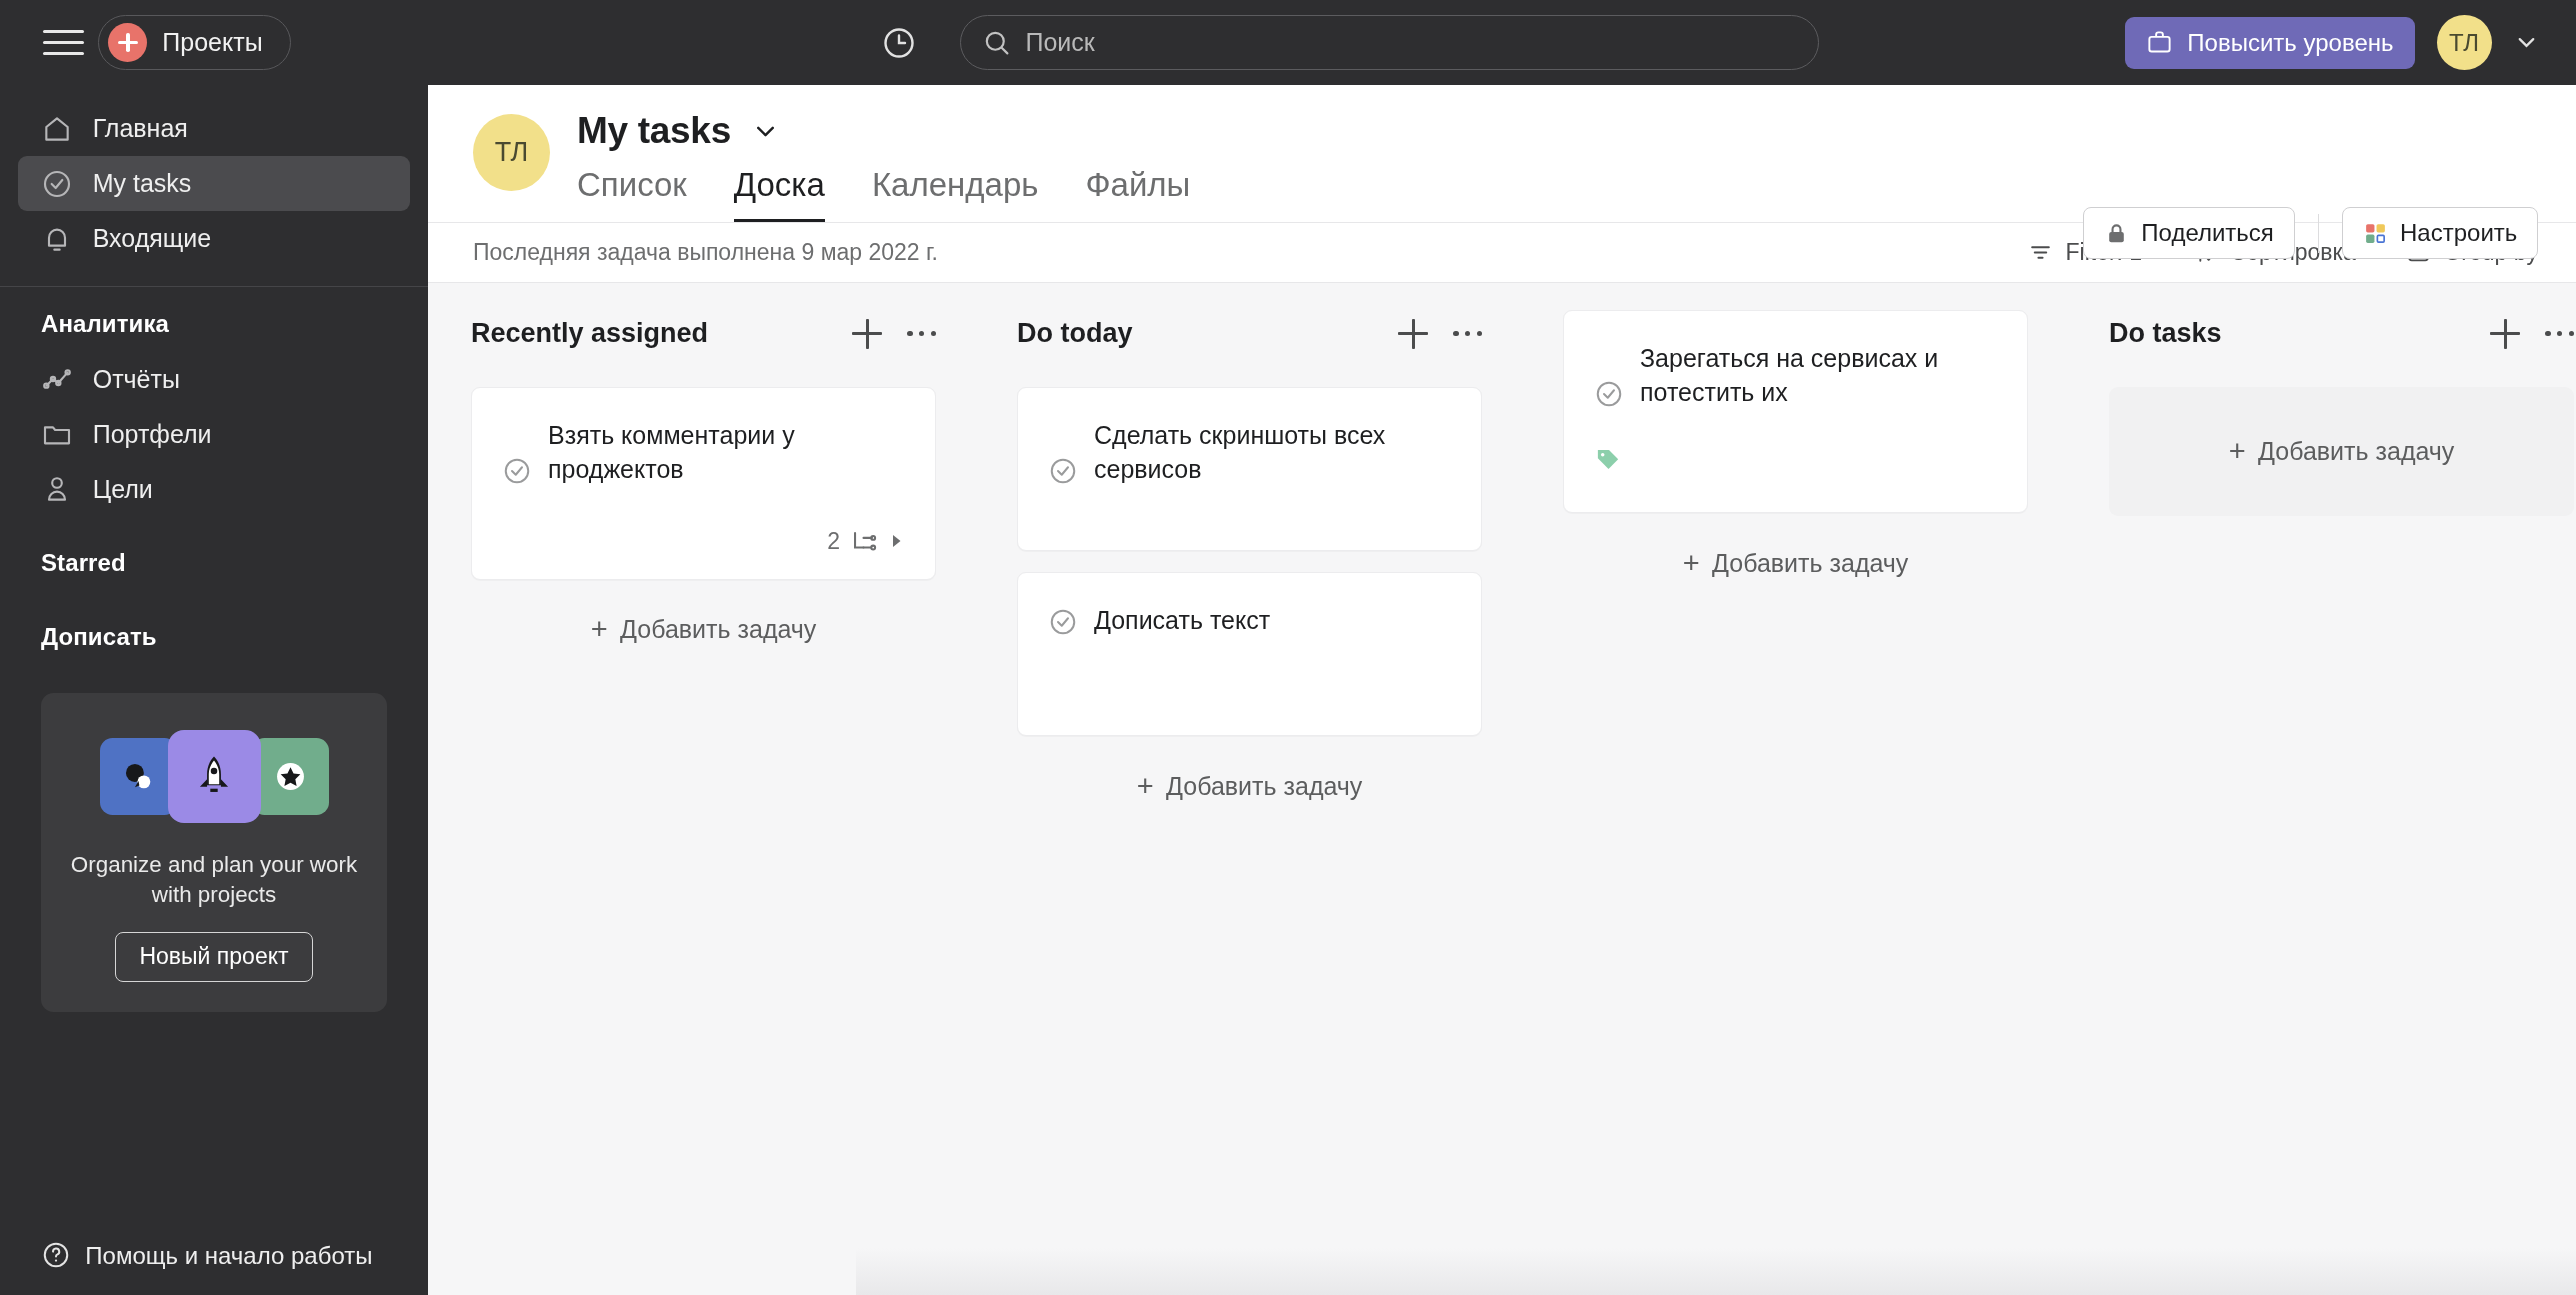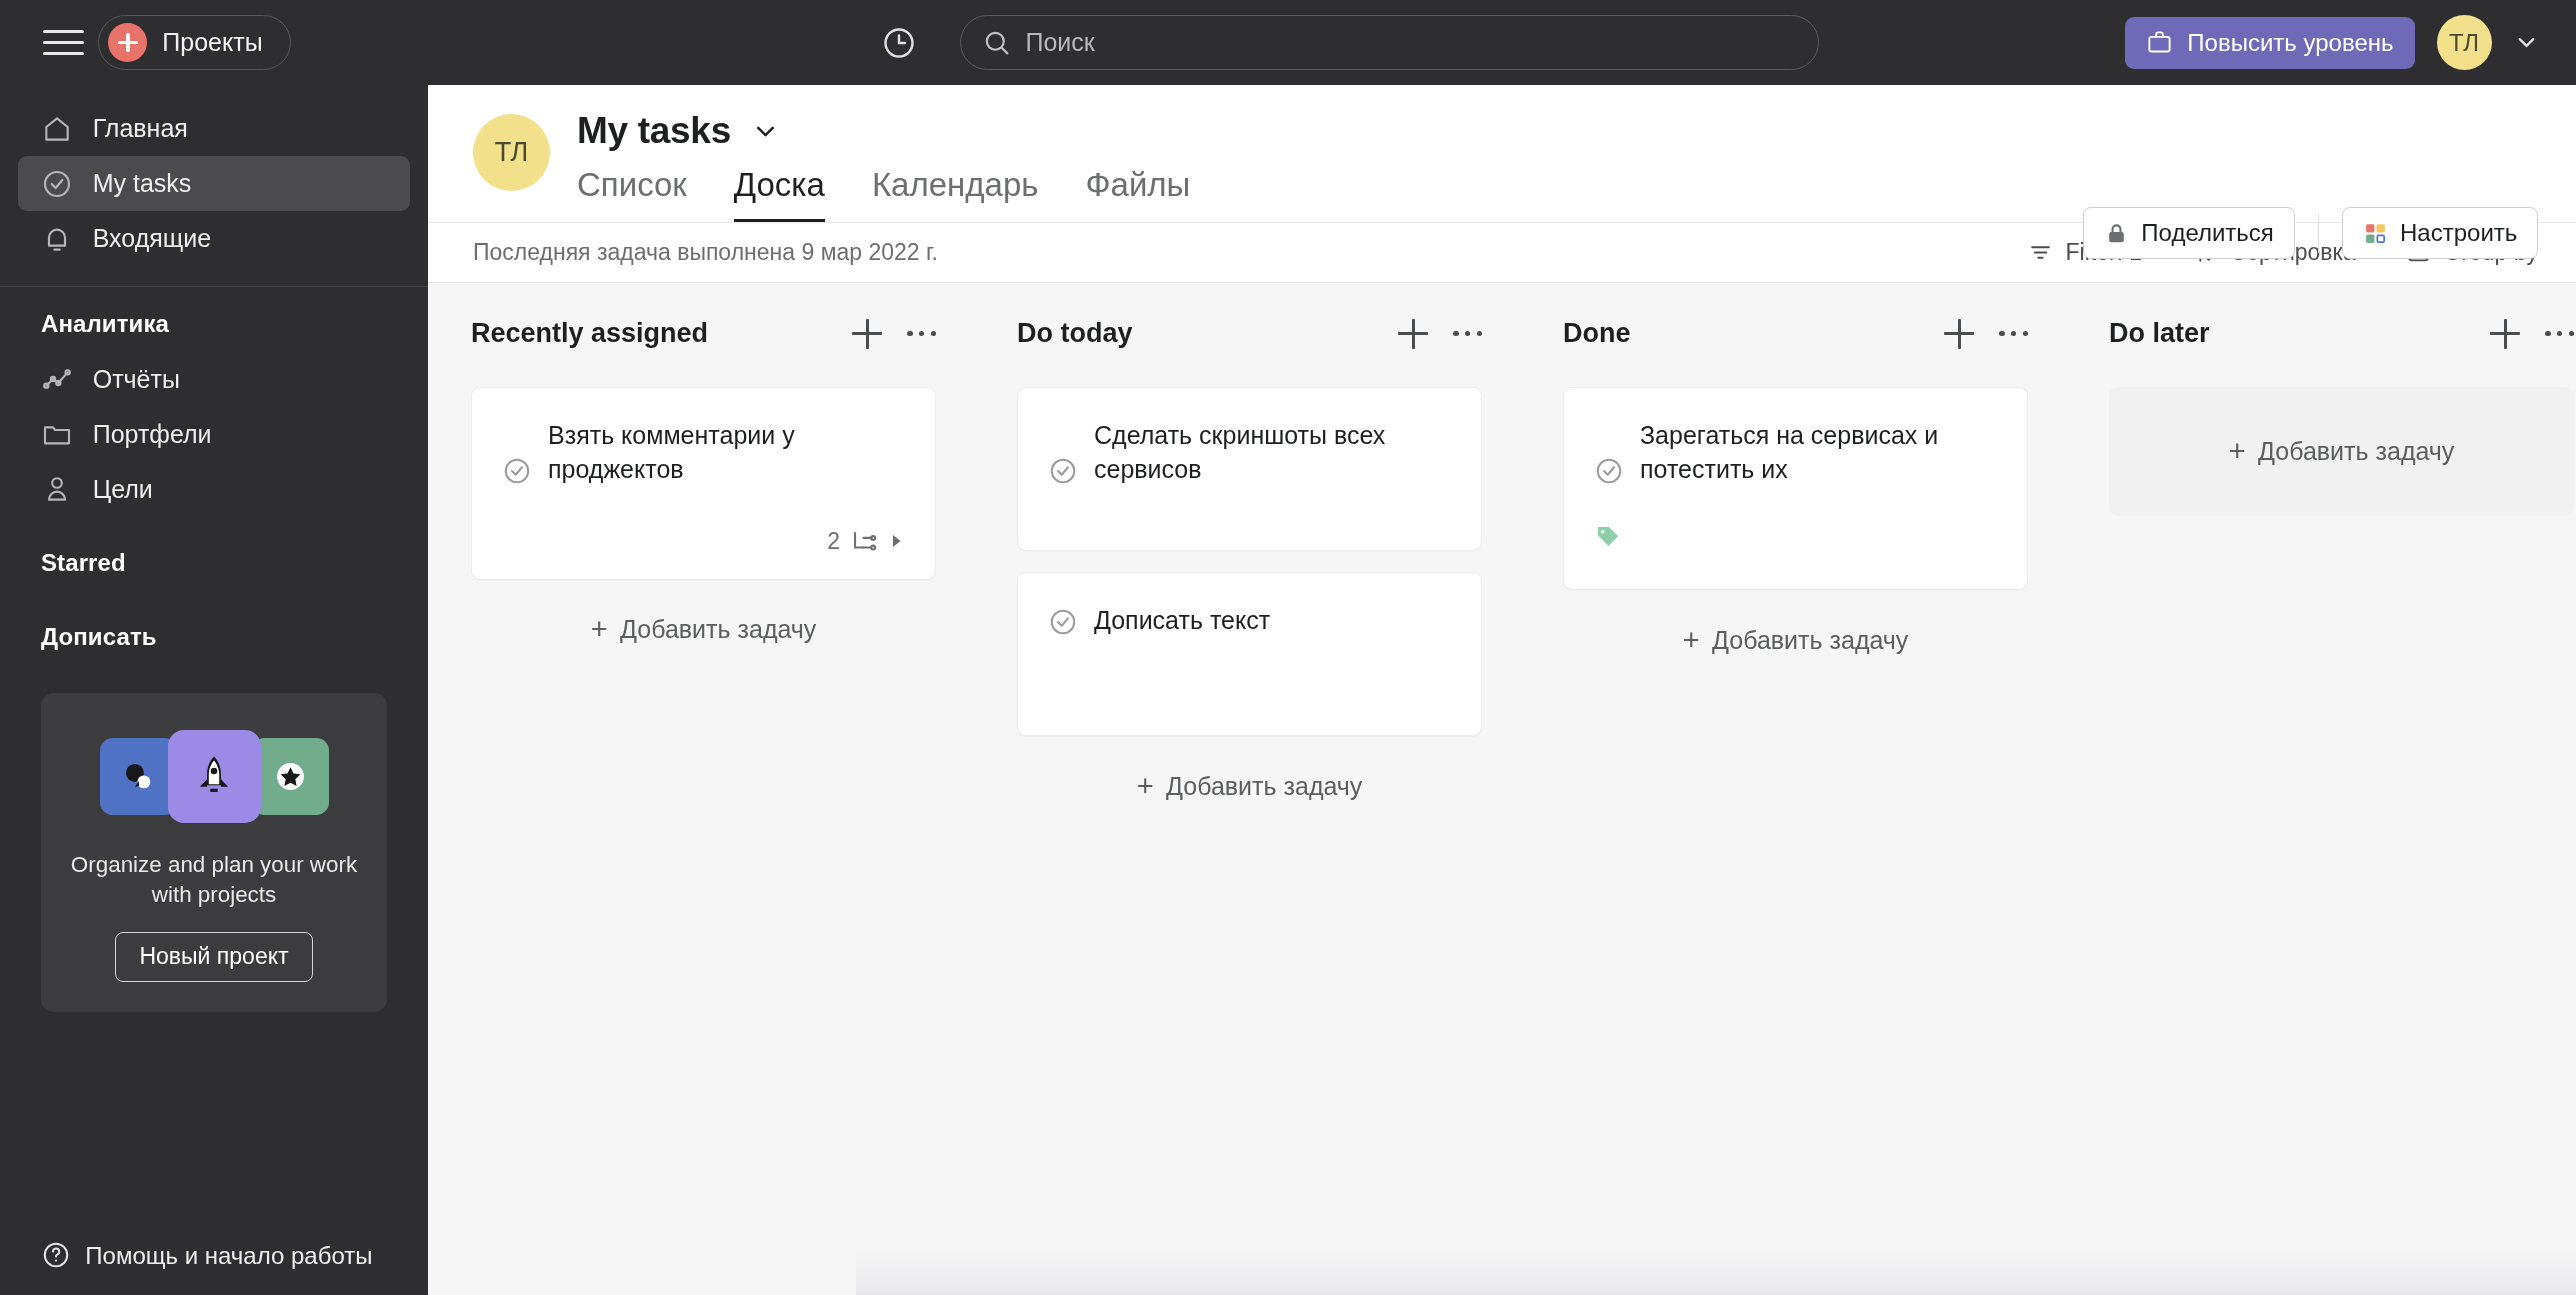--- a/index.html
+++ b/index.html
@@ -548,31 +548,20 @@
             <div style="height:75px"></div>
           </div>
 
           <div class="addtask">
             <span class="plus">+</span>
             <span>Добавить задачу</span>
           </div>
         </div>
 
         <div class="column">
-          <div class="col-head">
-            <span class="col-title">Done</span>
-            <span class="col-actions">
-              <span class="col-plus"></span>
-              <span class="col-dots">
-                  <i></i>
-                  <i></i>
-                  <i></i>
-                </span>
-            </span>
-          </div>
 
           <div class="card">
             <div class="card-row">
               <span class="chk">
                 <svg viewBox="0 0 24 24" fill="none" stroke="#9a9b9c" stroke-width="1.6">
                   <circle cx="12" cy="12" r="9"></circle>
                     <path d="m8 12 3 3 5-6" stroke-linecap="round" stroke-linejoin="round"></path>
                 </svg>
               </span>
               <span class="card-title">Зарегаться на сервисах и потестить их</span>
@@ -589,21 +578,21 @@
           </div>
 
           <div class="addtask">
             <span class="plus">+</span>
             <span>Добавить задачу</span>
           </div>
         </div>
 
         <div class="column">
           <div class="col-head">
-            <span class="col-title">Do later</span>
+            <span class="col-title">Do tasks</span>
             <span class="col-actions">
               <span class="col-plus"></span>
               <span class="col-dots">
                   <i></i>
                   <i></i>
                   <i></i>
                 </span>
             </span>
           </div>
 

